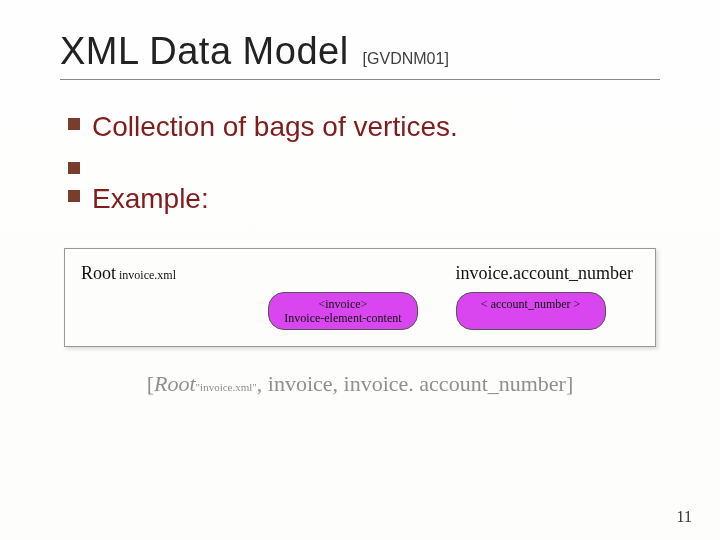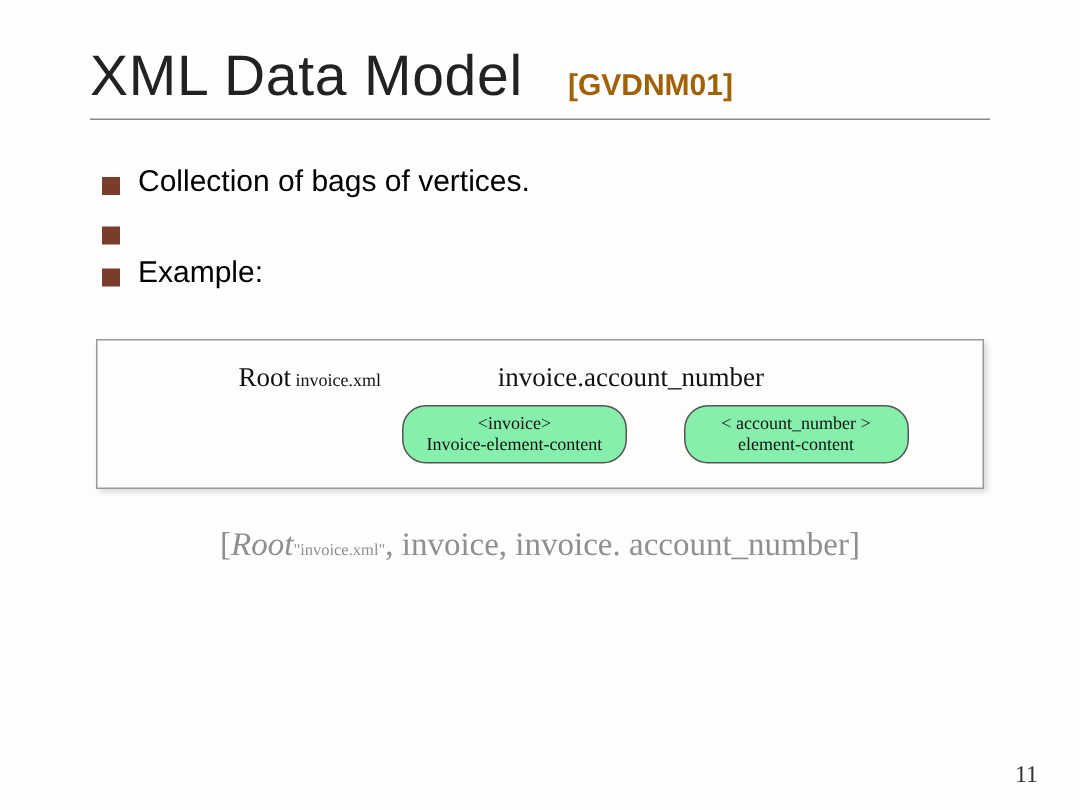--- a/index.html
+++ b/index.html
@@ -12,86 +12,86 @@
     overflow: hidden;
   }
   .slide {
     padding: 30px 60px 20px 60px;
     height: 100%;
     position: relative;
   }
   .title-row {
     display: flex;
     align-items: baseline;
-    gap: 30px;
+    gap: 14px;
     border-bottom: 1px solid #888;
     padding-bottom: 6px;
     margin-bottom: 28px;
   }
   .title {
     font-size: 38px;
     color: #222;
     font-weight: 400;
     letter-spacing: 0.5px;
   }
   .title-tag {
-    font-size: 20px;
-    color: #a16207;
-    font-weight: 700;
+    font-size: 16px;
+    color: #404040;
+    font-weight: 400;
   }
   .bullets {
     margin-left: 8px;
     margin-bottom: 30px;
   }
   .bullet-row {
     display: flex;
     align-items: flex-start;
     gap: 12px;
     margin-bottom: 6px;
   }
   .bullet-icon {
     width: 12px;
     height: 12px;
     background: #7a3d2b;
     margin-top: 10px;
     flex-shrink: 0;
   }
   .bullet-text {
-    font-size: 20px;
-    color: #000000;
+    font-size: 28px;
+    color: #7f1d1d;
     line-height: 1.35;
   }
   .diagram {
     border: 1px solid #999;
     box-shadow: 2px 2px 4px rgba(0,0,0,0.15);
     padding: 14px 16px 16px 16px;
     margin: 0 4px 24px 4px;
     background: #fdfdfb;
   }
   .dia-labels {
     display: flex;
     justify-content: space-between;
     margin-bottom: 8px;
     font-family: "Times New Roman", serif;
     font-size: 18px;
     color: #111;
   }
-  .lbl-left { flex: 1; text-align: center; font-family: Liberation Serif, serif; }
+  .lbl-left { flex: 1; text-align: left; font-family: Liberation Serif, serif; }
   .lbl-mid { flex: 1; text-align: center; }
-  .lbl-right { flex: 1.2; padding-right: 6px; }
+  .lbl-right { flex: 1.2; text-align: right; padding-right: 6px; }
   .lbl-sub { font-size: 12px; }
   .dia-boxes {
     display: flex;
     justify-content: space-between;
     padding: 0 6px;
   }
   .box-slot { flex: 1; display: flex; justify-content: center; }
   .box-slot.empty { }
   .node-box {
-    background: #86efac;
+    background: #d946ef;
     border: 1px solid #555;
     border-radius: 16px;
     padding: 4px 14px;
     font-family: "Times New Roman", serif;
     font-size: 12px;
     color: #111;
     text-align: center;
     line-height: 1.2;
     min-width: 150px;
   }
@@ -149,21 +149,20 @@
       <div class="box-slot empty"></div>
       <div class="box-slot">
         <div class="node-box">
           <div>&lt;invoice&gt;</div>
           <div>Invoice-element-content</div>
         </div>
       </div>
       <div class="box-slot" style="flex:1.2;">
         <div class="node-box">
           <div>&lt; account_number &gt;</div>
-          <div>element-content</div>
         </div>
       </div>
     </div>
   </div>
 
   <div class="footer-expr">
     <span>[</span><span class="ital">Root</span><span class="tiny">"invoice.xml"</span><span>, invoice, invoice. account_number</span><span>]</span>
   </div>
 
   <div class="page-num">11</div>

